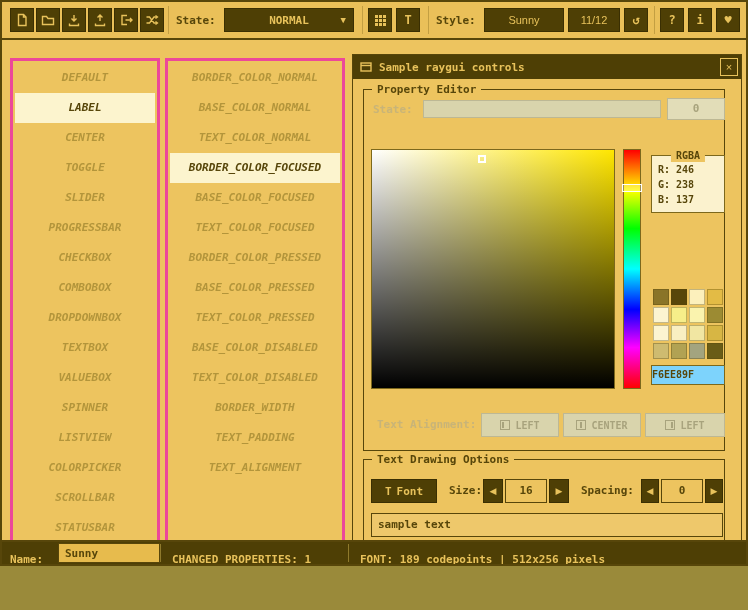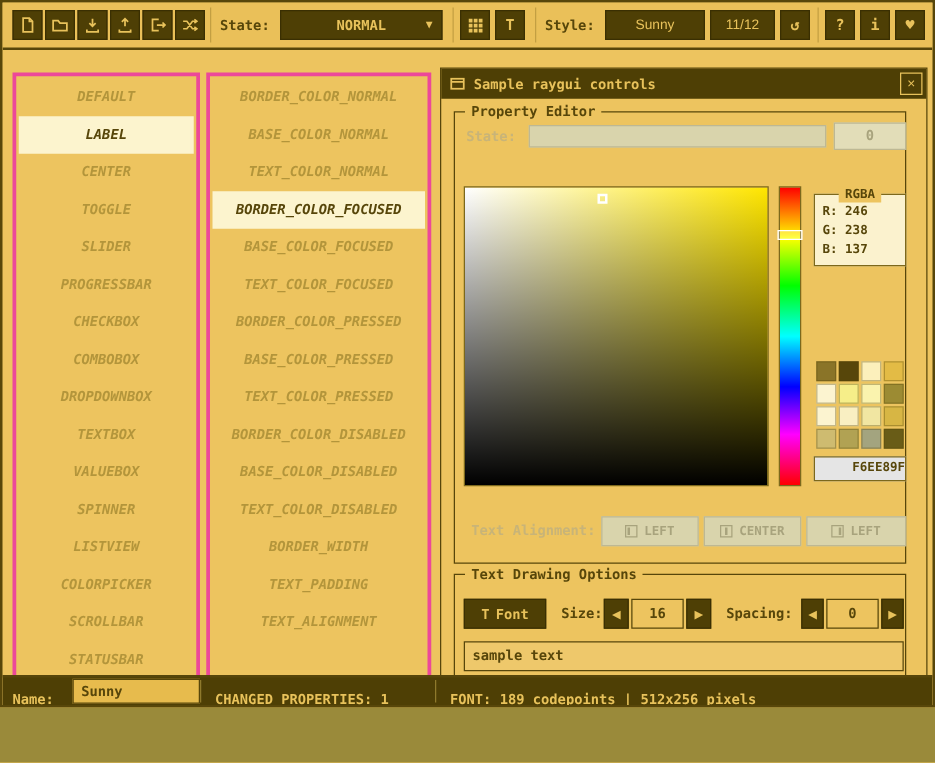--- a/index.html
+++ b/index.html
@@ -43,22 +43,22 @@
   .colorpanel{position:absolute;border:1px solid #7C681C;box-sizing:border-box;
     background:linear-gradient(to bottom,rgba(0,0,0,0),#000),linear-gradient(to right,#fff,#FFE600);cursor:crosshair;}
   .ccursor{position:absolute;left:44%;top:2%;width:8px;height:8px;border:2px solid #fff;box-sizing:border-box;}
   .huebar{position:absolute;border:1px solid #7C681C;box-sizing:border-box;cursor:pointer;
     background:linear-gradient(to bottom,#f00 0%,#ff0 17%,#0f0 33%,#0ff 50%,#00f 67%,#f0f 83%,#f00 100%);}
   .hcursor{position:absolute;left:-2px;right:-2px;top:34px;height:6px;border:1px solid #fff;background:rgba(255,255,255,.25);}
   .databox{position:absolute;background:#FBF2CE;border:1px solid #7C681C;color:#57460A;font-size:10px;
     padding:6px 0 0 6px;line-height:15px;box-sizing:border-box;}
   .swgrid{position:absolute;display:grid;grid-template-columns:repeat(4,16px);grid-auto-rows:16px;gap:2px;}
   .sw{border:1px solid rgba(87,70,10,.35);box-sizing:border-box;cursor:pointer;}
-  .hexbox{position:absolute;background:#e5e5e5;border:1px solid #7C681C;color:#57460A;font-size:10px;
-    text-align:right;line-height:18px;box-sizing:border-box;cursor:text;}
+  .hexbox{position:absolute;background:#7dd3fc;border:1px solid #7C681C;color:#57460A;font-size:10px;
+    text-align:left;line-height:18px;box-sizing:border-box;cursor:text;}
   .alignbtn{position:absolute;height:24px;background:#D9D4AC;border:1px solid #BDB894;color:#A8A37D;font-size:10px;
     display:flex;align-items:center;justify-content:center;gap:5px;cursor:default;box-sizing:border-box;
     font-family:"DejaVu Sans Mono","DejaVu Sans",monospace;font-weight:700;}
   .alicon{width:10px;height:10px;border:1px solid #A8A37D;position:relative;box-sizing:border-box;}
   .alicon::after{content:"";position:absolute;top:1px;bottom:1px;width:2px;background:#A8A37D;}
   .al-left::after{left:1px}.al-center::after{left:3px}.al-right::after{right:1px}
   .darkbtn{position:absolute;background:#4E3F05;border:1px solid #3A2F02;color:#E8C25B;font-size:11px;
     display:flex;align-items:center;justify-content:center;gap:5px;cursor:pointer;box-sizing:border-box;
     font-family:"DejaVu Sans Mono","DejaVu Sans",monospace;font-weight:700;}
   .spinbtn{position:absolute;background:#4E3F05;border:1px solid #3A2F02;color:#E8C25B;font-size:9px;
@@ -189,21 +189,20 @@
   <div class="panel" style="left:163px;top:56px;width:180px;height:505px">
     <div class="litem">BORDER_COLOR_NORMAL</div>
     <div class="litem">BASE_COLOR_NORMAL</div>
     <div class="litem">TEXT_COLOR_NORMAL</div>
     <div class="litem sel">BORDER_COLOR_FOCUSED</div>
     <div class="litem">BASE_COLOR_FOCUSED</div>
     <div class="litem">TEXT_COLOR_FOCUSED</div>
     <div class="litem">BORDER_COLOR_PRESSED</div>
     <div class="litem">BASE_COLOR_PRESSED</div>
     <div class="litem">TEXT_COLOR_PRESSED</div>
-    <div class="litem">BORDER_COLOR_DISABLED</div>
     <div class="litem">BASE_COLOR_DISABLED</div>
     <div class="litem">TEXT_COLOR_DISABLED</div>
     <div class="litem">BORDER_WIDTH</div>
     <div class="litem">TEXT_PADDING</div>
     <div class="litem">TEXT_ALIGNMENT</div>
   </div>
 
   <div class="window">
     <div class="titlebar">
       <svg width="14" height="14" viewBox="0 0 14 14" fill="none" stroke="currentColor" stroke-width="1.4">

